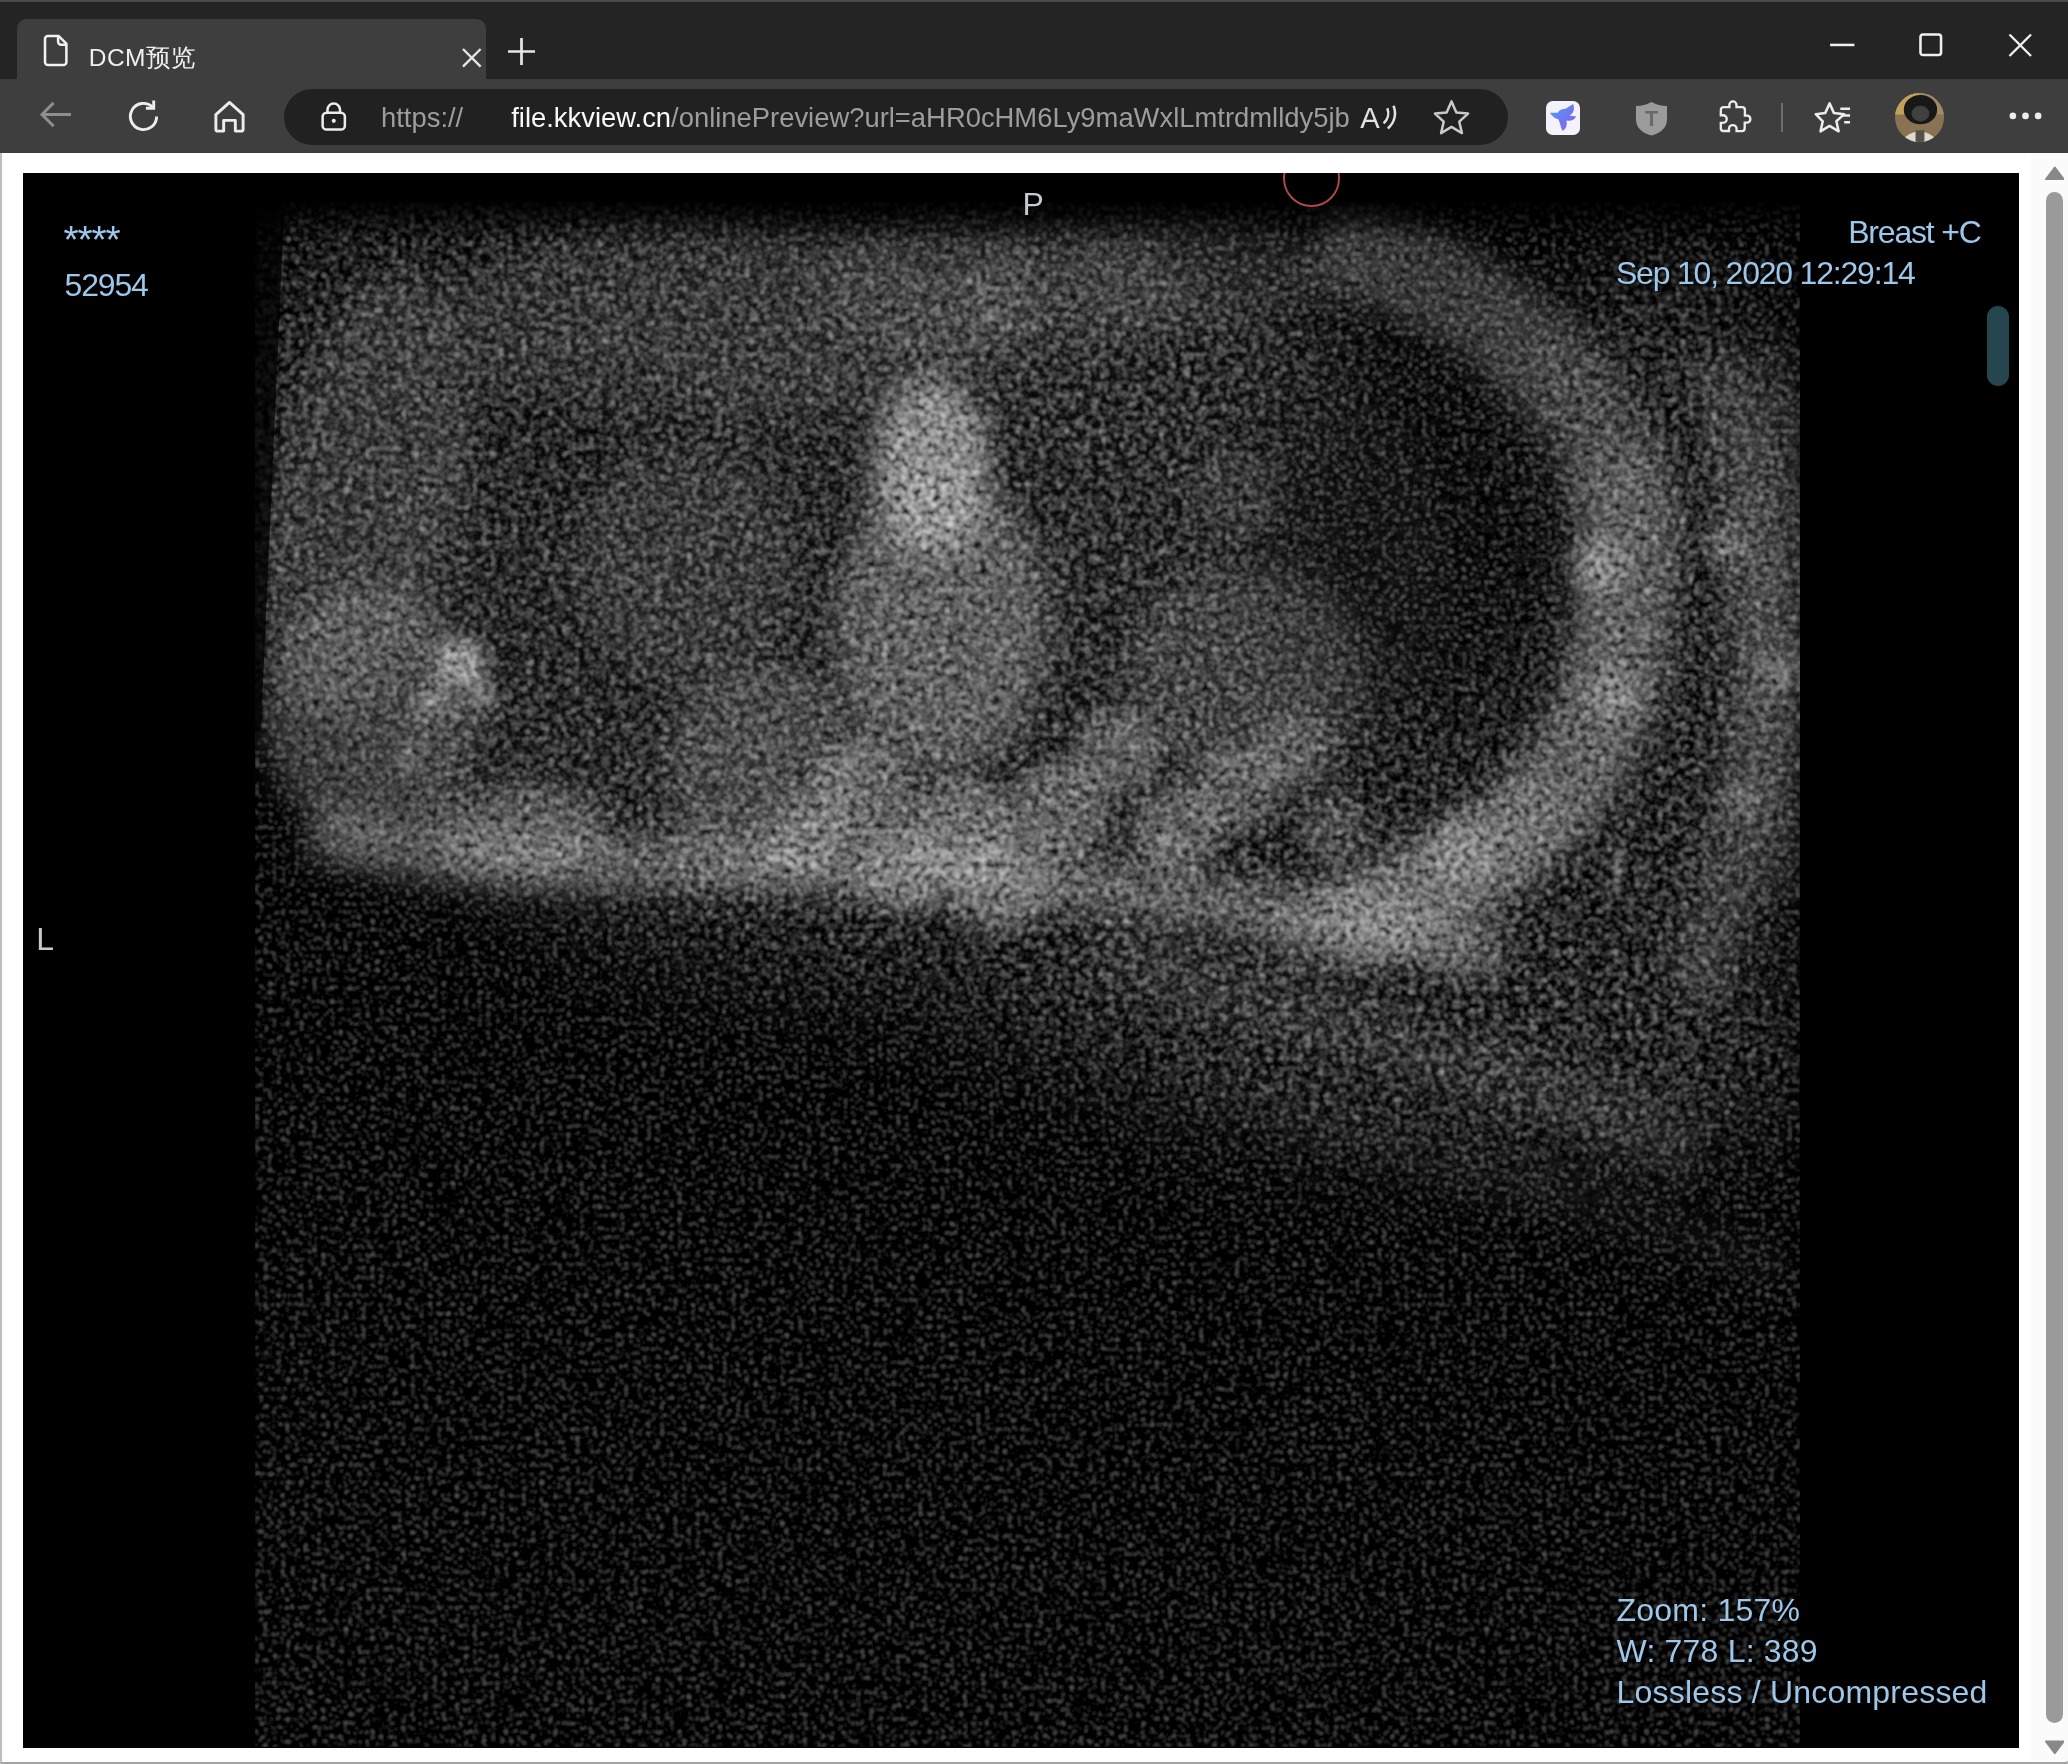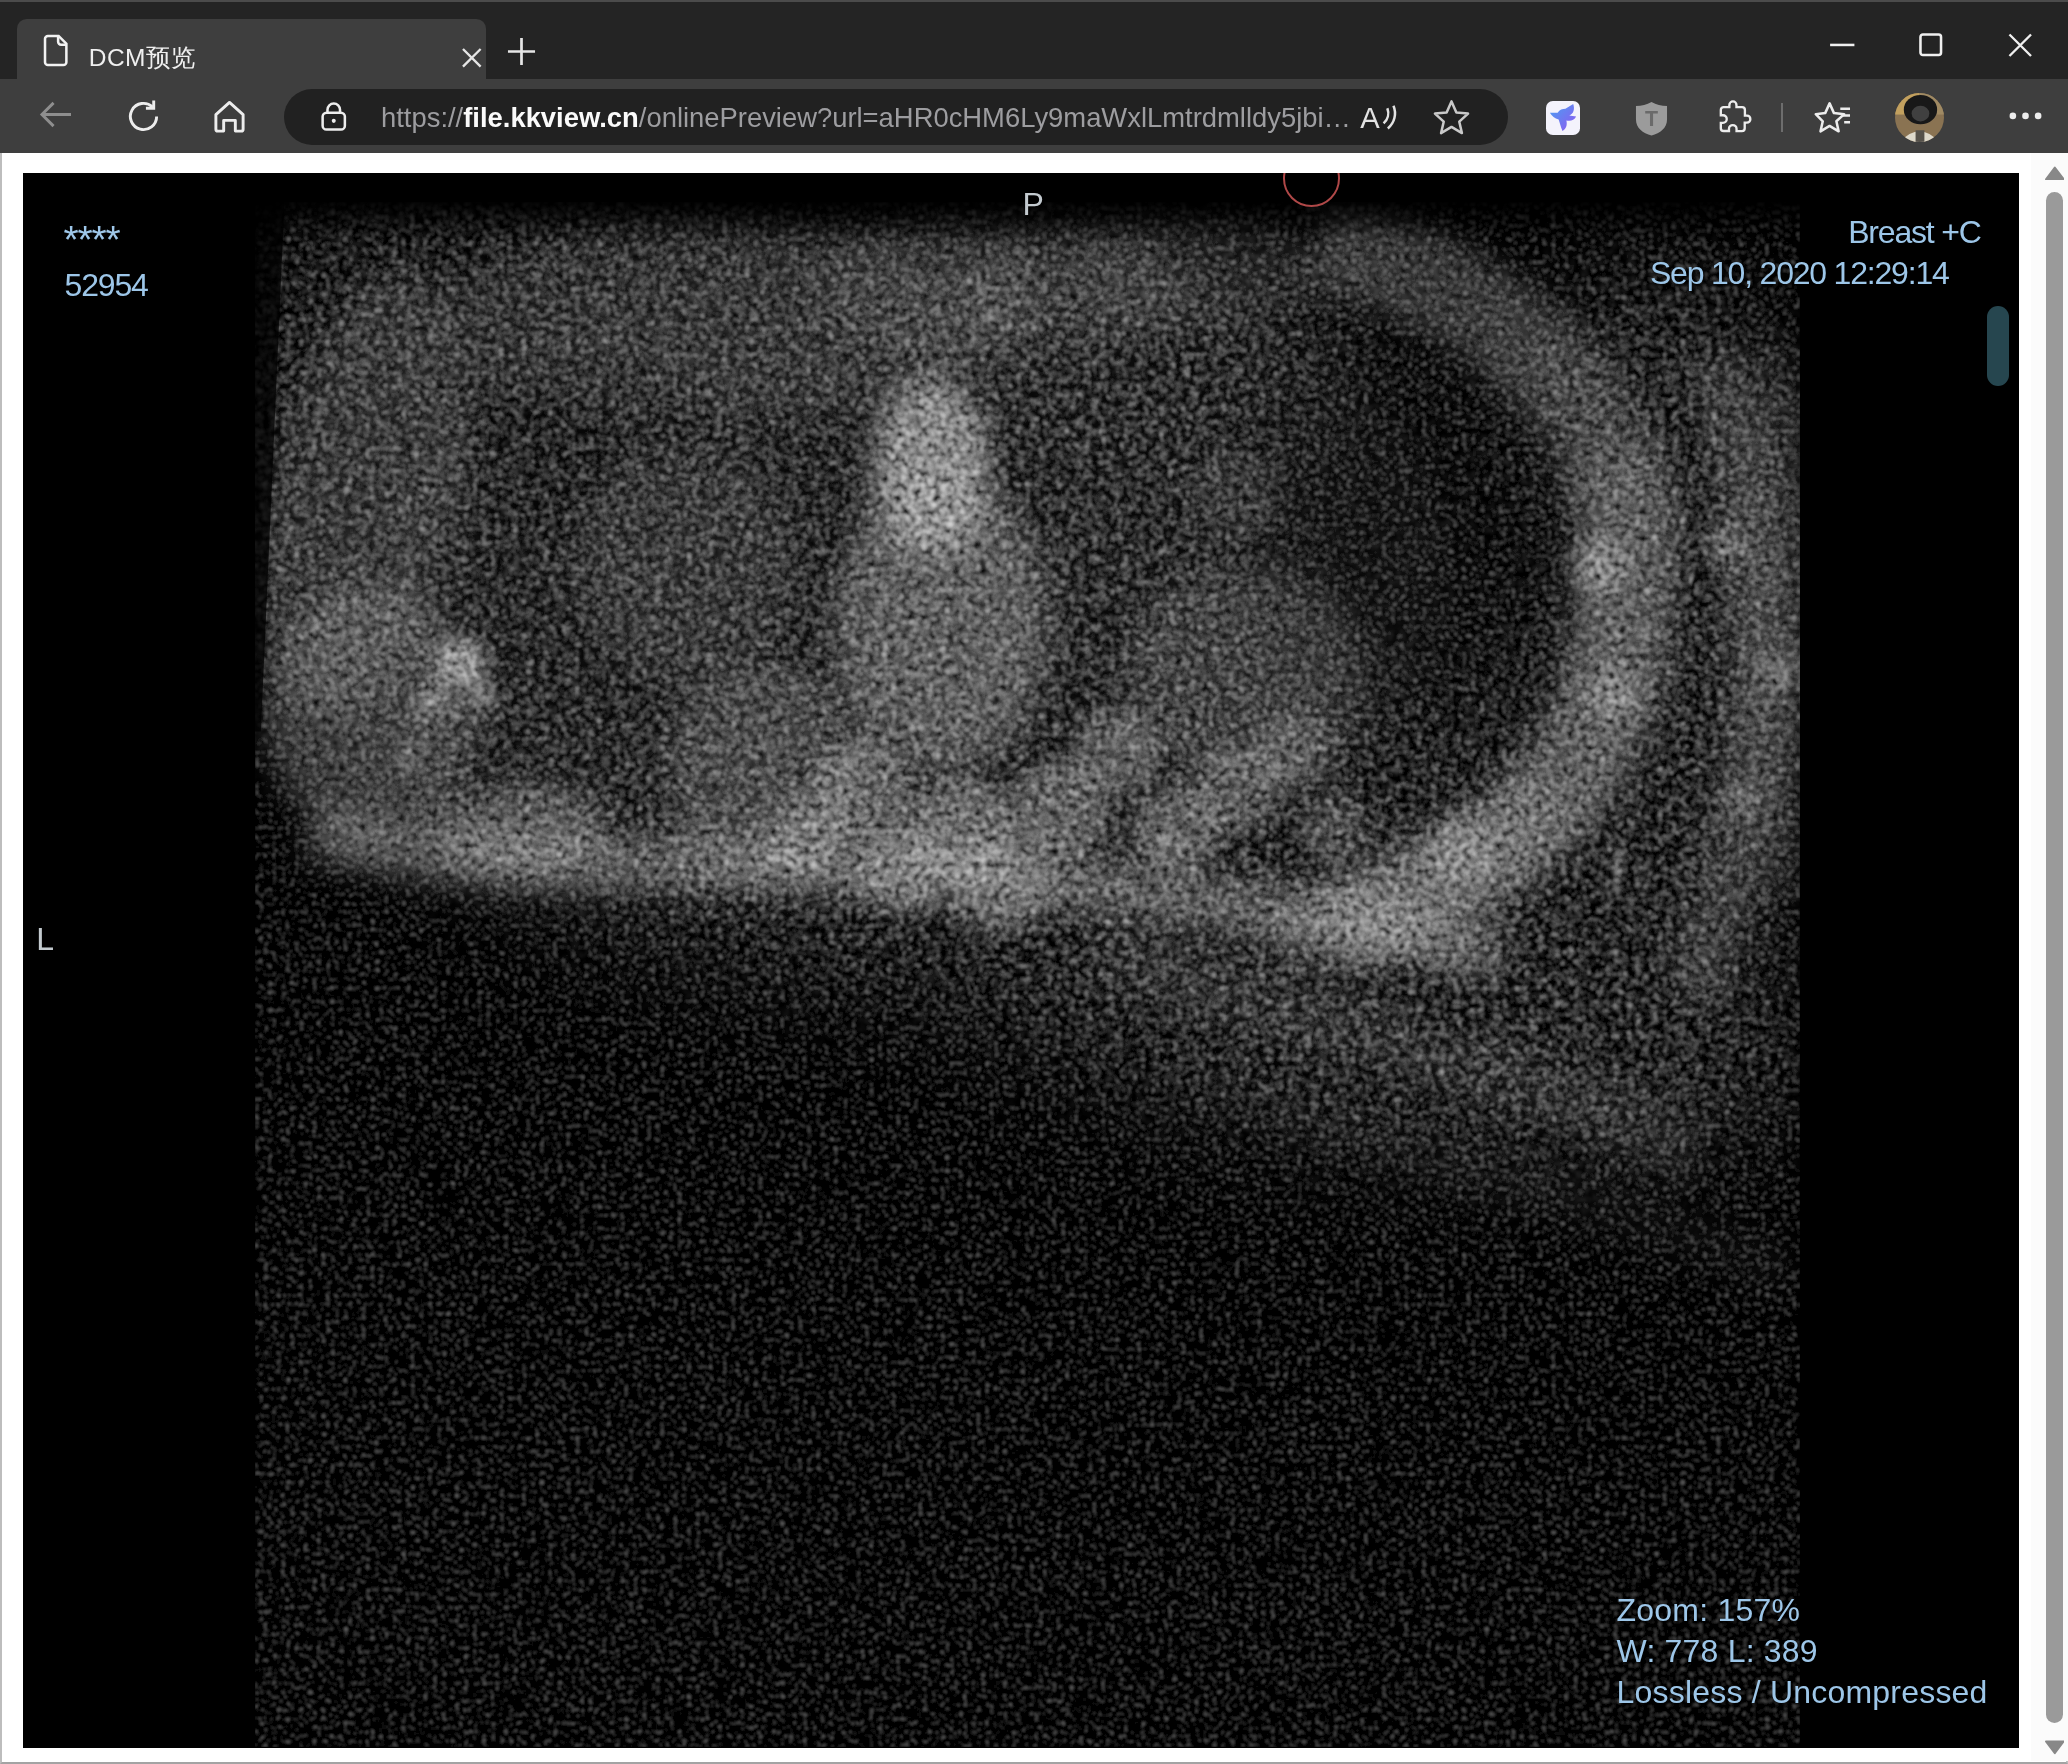--- a/index.html
+++ b/index.html
@@ -5,21 +5,21 @@
 html,body{margin:0;padding:0;background:#fff;}
 *{box-sizing:border-box;}
 #win{position:relative;width:2068px;height:1764px;overflow:hidden;background:#fff;font-family:"Liberation Sans",sans-serif;}
 
 #tabstrip{position:absolute;left:0;top:0;width:2068px;height:79px;background:#242424;border-top:2px solid #4b4b4b;}
 #tab{position:absolute;left:16.7px;top:16.7px;width:469px;height:63px;background:#3e3e3e;border-radius:9.8px 9.8px 0 0;text-align:center;}
 #tabtitle{position:absolute;left:72px;top:16.7px;font-size:24.5px;color:#efefef;line-height:46px;letter-spacing:0.5px;}
 #navbar{position:absolute;left:0;top:79px;width:2068px;height:74px;background:#3e3e3e;}
 #urlpill{position:absolute;left:284px;top:9.8px;width:1224px;height:56px;border-radius:28px;background:#212121;}
 #urltext{position:absolute;left:97px;top:13.7px;font-size:27.4px;color:#9d9da0;white-space:nowrap;width:970px;overflow:hidden;}
-#urltext b{color:#fafafa;font-weight:bold;}
+#urltext b{color:#fafafa;font-weight:normal;margin-left:48px;}
 .ico{position:absolute;}
 
 #page{position:absolute;left:0;top:153px;width:2068px;height:1611px;background:#fff;border-left:2px solid #bdbdbd;border-right:2px solid #bdbdbd;border-bottom:2.9px solid #a3a3a3;}
 #viewer{position:absolute;left:20.6px;top:19.6px;width:1996px;height:1575px;background:#000;overflow:hidden;}
 #scan{position:absolute;left:232px;top:29px;}
 .dt{position:absolute;color:#9dc6e8;font-size:32px;letter-spacing:-1.2px;text-shadow:2px 2px 2.9px #000;white-space:pre;line-height:41px;}
 .pale{color:#c3cacf;}
 #redcirc{position:absolute;left:1260px;top:-22.5px;width:57px;height:57px;border:2.9px solid #b04848;border-radius:50%;}
 #tealpill{position:absolute;left:1964px;top:133px;width:22.5px;height:80px;border-radius:11.3px;background:#26464f;}
 
@@ -252,21 +252,21 @@
         <rect width="1576" height="1576" filter="url(#nmult)" style="mix-blend-mode:multiply"></rect>
         <rect width="1576" height="1576" filter="url(#ngrain)" style="mix-blend-mode:screen"></rect>
         <rect width="1576" height="40" fill="url(#topfade)"></rect>
         <path d="M0,0 L30,0 L6,540 L0,540 Z" fill="#000" opacity="0.75"></path>
       </svg>
 
       <div class="dt" style="left:41px;top:46px;font-size:39px">****</div>
       <div class="dt" style="left:42px;top:92px">52954</div>
       <div class="dt pale" style="left:1000px;top:11.8px">P</div>
       <div class="dt" style="right:38px;top:39px">Breast +C</div>
-      <div class="dt" style="right:70px;top:80px">Sep 10, 2020 12:29:14</div>
+      <div class="dt" style="right:104px;top:80px">Sep 10, 2020 12:29:14</div>
       <div class="dt pale" style="left:13.7px;top:746px">L</div>
       <div class="dt" style="right:31px;top:1417px;text-align:left;letter-spacing:0.2px">Zoom: 157%
 W: 778 L: 389
 Lossless / Uncompressed</div>
       <div id="redcirc"></div>
       <div id="tealpill"></div>
     </div>
     <div id="sbar">
       <svg class="tri" style="left:13.7px;top:12.7px" width="19.6" height="14.7" viewBox="0 0 20 15">
           <path d="M10 1.5 L19 13.5 H1 Z" fill="#888" stroke="#888" stroke-width="2" stroke-linejoin="round"></path>

